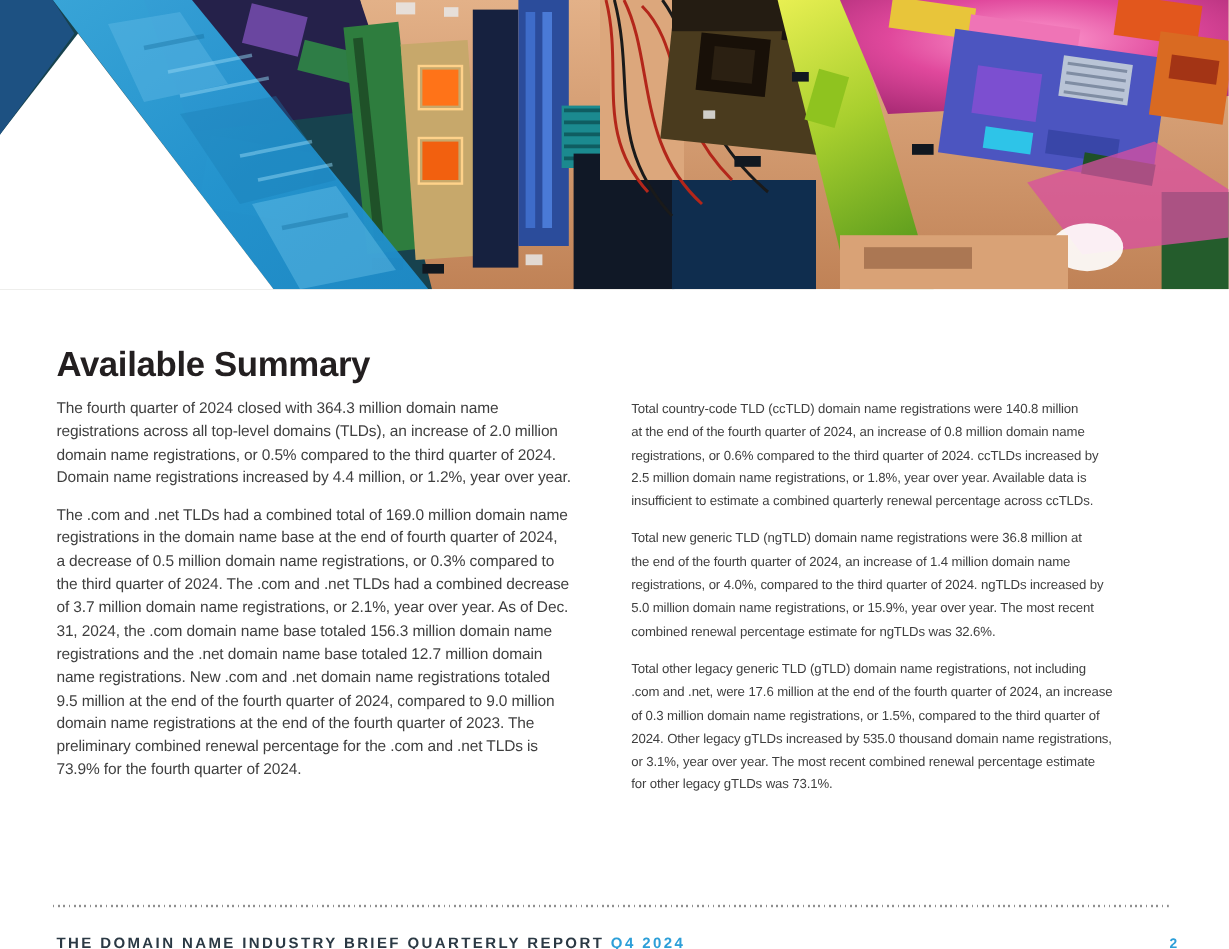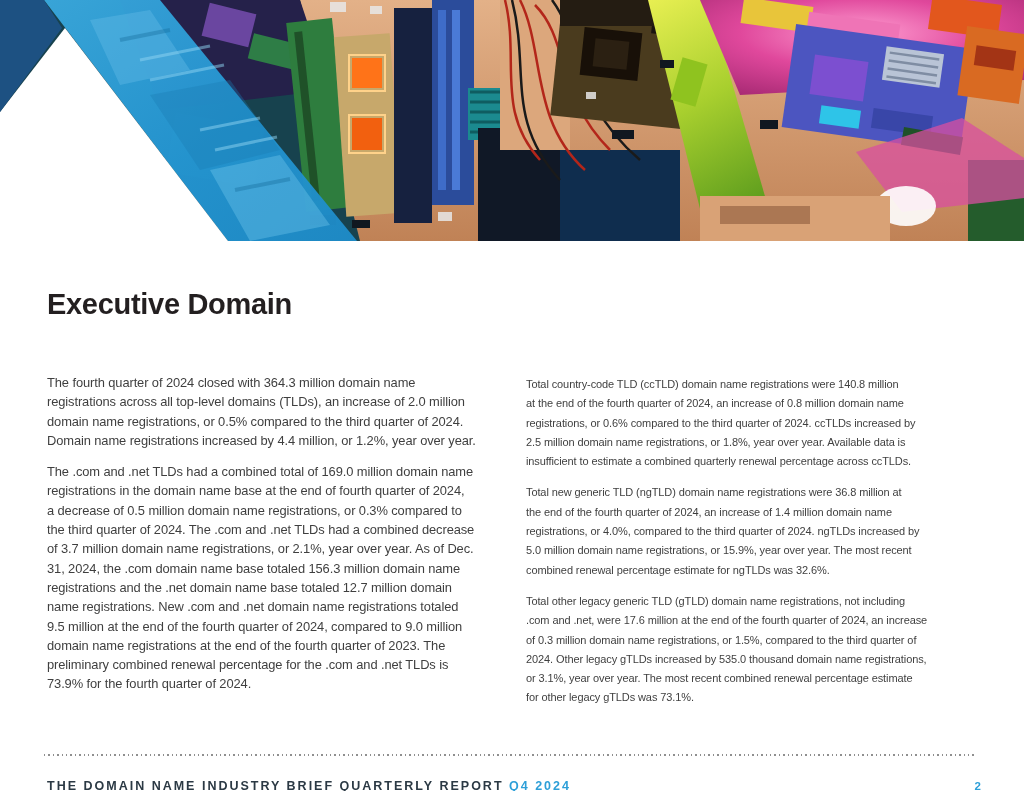--- a/index.html
+++ b/index.html
@@ -11,21 +11,21 @@
   
   .hero { position:absolute; left:0; top:0; width:1024px; height:241px; }
   .hero svg { display:block; width:1024px; height:241px; }
   
   .headline {
     position:absolute; left:47px; top:288px;
     font-size:29px; font-weight:700; letter-spacing:-0.3px;
     color:#231f20;
   }
   
-  .col { position:absolute; overflow:hidden;margin-top:43px; }
+  .col { position:absolute; overflow:hidden; }
   .col-left  { left:47px;  top:330px; width:480px; height:320px; }
   .col-right { left:526px; top:332px; width:495px; height:340px; }
   .col p {
     white-space:pre; line-height:19.3px; color:#3f3f3f; margin-bottom:12px;
   }
   .col-left  p { font-size:12.9px; letter-spacing:-0.1px; }
   .col-right p { font-size:11px; letter-spacing:-0.1px; }
   
   .footer-rule {
     position:absolute; left:44px; top:754px; width:930px; height:2px;
@@ -155,21 +155,21 @@
           <path d="M120,40 l50,-10 M235,190 l55,-11" stroke="#166f9f" stroke-width="4" opacity="0.4"></path>
         </g>
 
         <polygon points="65,28 228,241 0,241 0,112" fill="#ffffff"></polygon>
 
         <polygon points="0,0 44,0 62,28 0,112" fill="#1d5182"></polygon>
       </g>
     </svg>
   </div>
 
-  <h1 class="headline">Executive Domain</h1>
+  <h1 class="headline">Available Summary</h1>
 
   <div class="col col-left">
     <p>The fourth quarter of 2024 closed with 364.3 million domain name
 registrations across all top-level domains (TLDs), an increase of 2.0 million
 domain name registrations, or 0.5% compared to the third quarter of 2024.
 Domain name registrations increased by 4.4 million, or 1.2%, year over year.</p>
     <p>The .com and .net TLDs had a combined total of 169.0 million domain name
 registrations in the domain name base at the end of fourth quarter of 2024,
 a decrease of 0.5 million domain name registrations, or 0.3% compared to
 the third quarter of 2024. The .com and .net TLDs had a combined decrease

